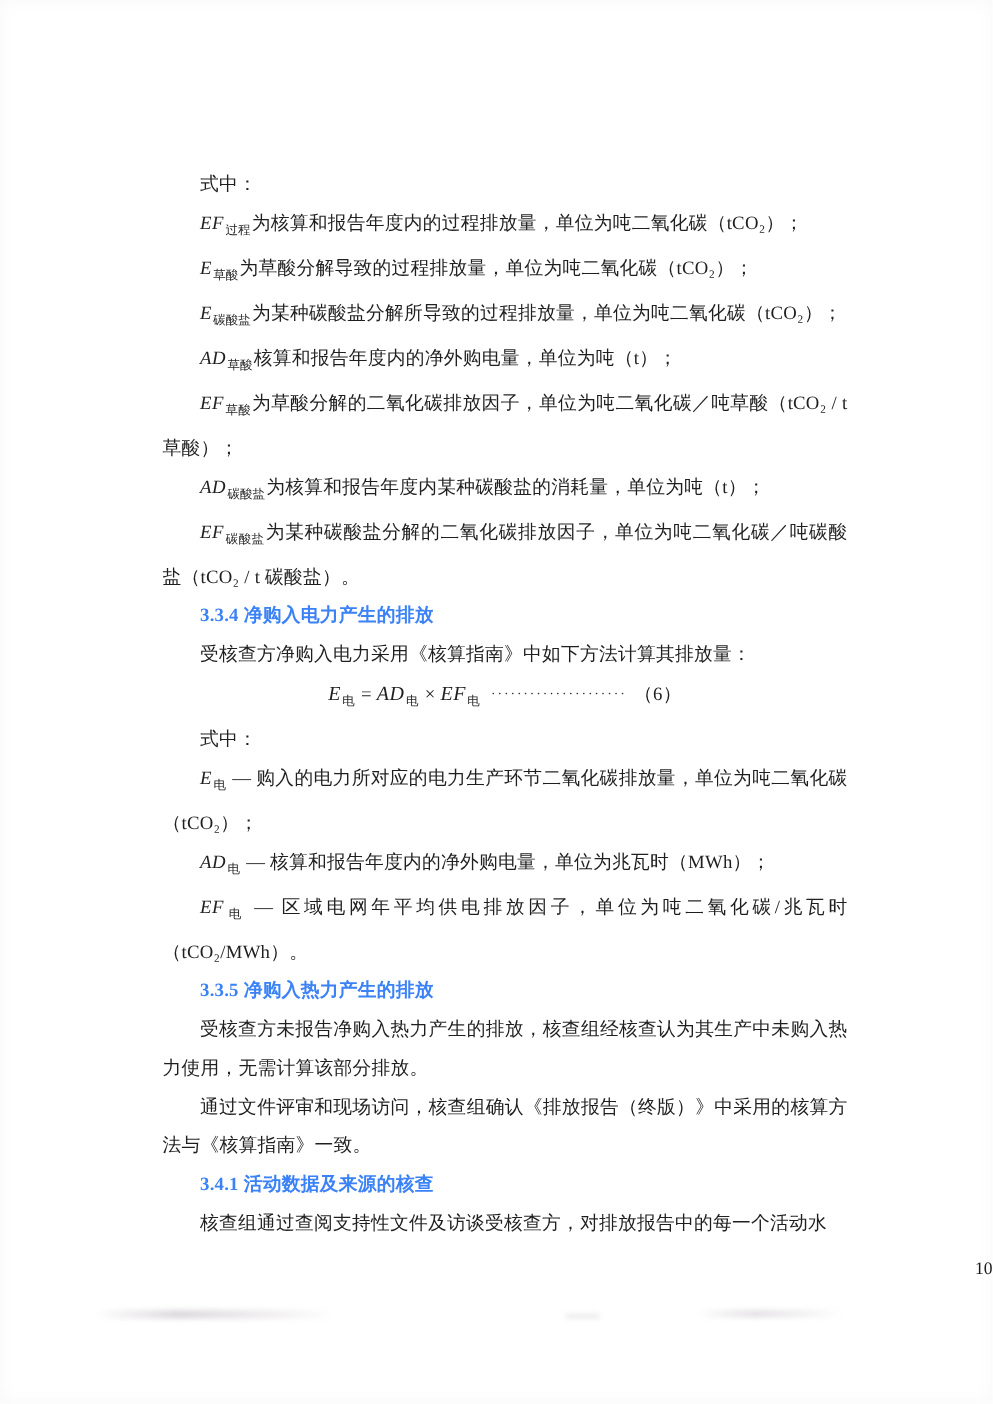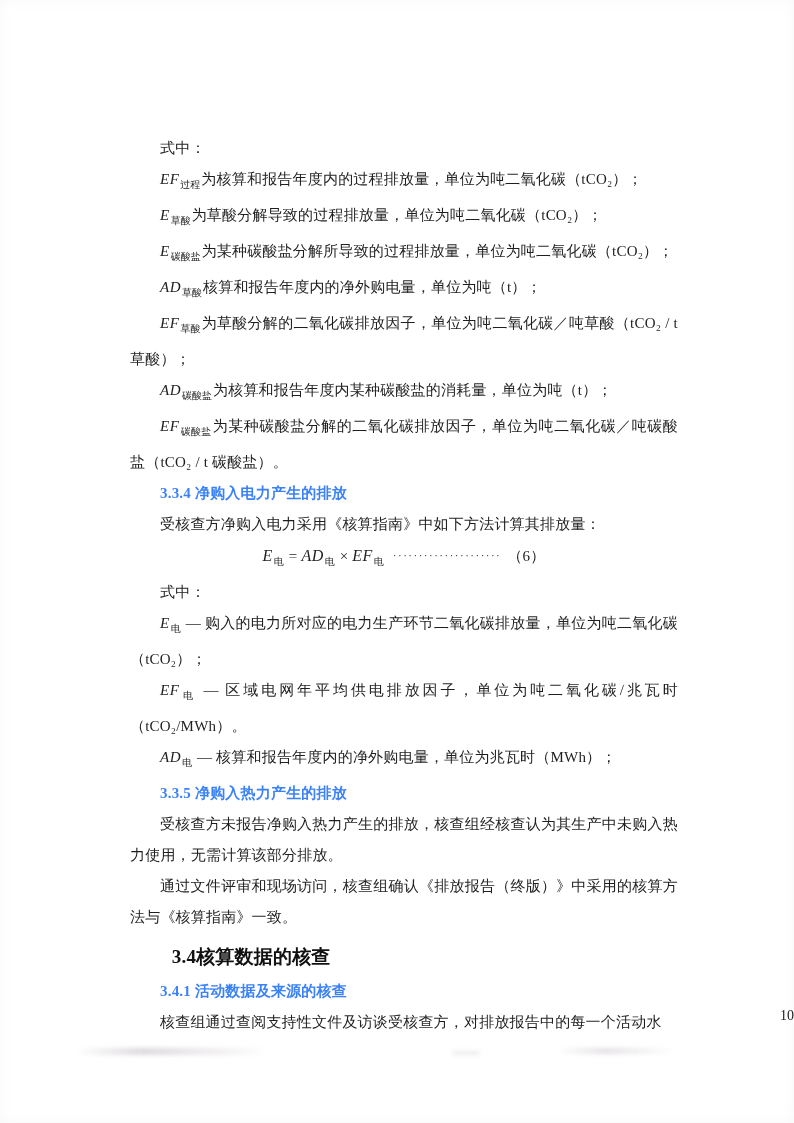--- a/index.html
+++ b/index.html
@@ -79,26 +79,25 @@
       <p class="para p"><span class="seg-v">E</span><span class="seg-s">碳酸盐</span><span class="seg-t">为某种碳酸盐分解所导致的过程排放量，单位为吨二氧化碳（tCO₂）；</span></p>
       <p class="para p"><span class="seg-v">AD</span><span class="seg-s">草酸</span><span class="seg-t">核算和报告年度内的净外购电量，单位为吨（t）；</span></p>
       <p class="para p"><span class="seg-v">EF</span><span class="seg-s">草酸</span><span class="seg-t">为草酸分解的二氧化碳排放因子，单位为吨二氧化碳／吨草酸（tCO₂ / t 草酸）；</span></p>
       <p class="para p"><span class="seg-v">AD</span><span class="seg-s">碳酸盐</span><span class="seg-t">为核算和报告年度内某种碳酸盐的消耗量，单位为吨（t）；</span></p>
       <p class="para p"><span class="seg-v">EF</span><span class="seg-s">碳酸盐</span><span class="seg-t">为某种碳酸盐分解的二氧化碳排放因子，单位为吨二氧化碳／吨碳酸盐（tCO₂ / t 碳酸盐）。</span></p>
       <p class="para h3"><span class="seg-t">3.3.4 净购入电力产生的排放</span></p>
       <p class="para p"><span class="seg-t">受核查方净购入电力采用《核算指南》中如下方法计算其排放量：</span></p>
       <p class="para formula"><span class="seg-v">E</span><span class="seg-s">电</span><span class="seg-t"> = </span><span class="seg-v">AD</span><span class="seg-s">电</span><span class="seg-t"> × </span><span class="seg-v">EF</span><span class="seg-s">电</span><span class="seg-dots">·····················</span><span class="seg-t">（6）</span></p>
       <p class="para p"><span class="seg-t">式中：</span></p>
       <p class="para p"><span class="seg-v">E</span><span class="seg-s">电</span><span class="seg-t"> — 购入的电力所对应的电力生产环节二氧化碳排放量，单位为吨二氧化碳（tCO₂）；</span></p>
+      <p class="para p"><span class="seg-v">AD</span><span class="seg-s">电</span><span class="seg-t"> — 核算和报告年度内的净外购电量，单位为兆瓦时（MWh）；</span></p>
       <p class="para p"><span class="seg-v">EF</span><span class="seg-s">电</span><span class="seg-t"> — 区域电网年平均供电排放因子，单位为吨二氧化碳/兆瓦时（tCO₂/MWh）。</span></p>
-      <p class="para p"><span class="seg-v">AD</span><span class="seg-s">电</span><span class="seg-t"> — 核算和报告年度内的净外购电量，单位为兆瓦时（MWh）；</span></p>
       <p class="para h3"><span class="seg-t">3.3.5 净购入热力产生的排放</span></p>
       <p class="para p"><span class="seg-t">受核查方未报告净购入热力产生的排放，核查组经核查认为其生产中未购入热力使用，无需计算该部分排放。</span></p>
       <p class="para p"><span class="seg-t">通过文件评审和现场访问，核查组确认《排放报告（终版）》中采用的核算方法与《核算指南》一致。</span></p>
-      <p class="para h2"><span class="seg-t">3.4核算数据的核查</span></p>
       <p class="para h3"><span class="seg-t">3.4.1 活动数据及来源的核查</span></p>
       <p class="para p"><span class="seg-t">核查组通过查阅支持性文件及访谈受核查方，对排放报告中的每一个活动水</span></p>
     </div>
   <div class="page-number">10</div>
   <div class="scan-smudge smudge-1"></div>
   <div class="scan-smudge smudge-2"></div>
   <div class="scan-smudge smudge-3"></div>
 </div>
 
 </body></html>

